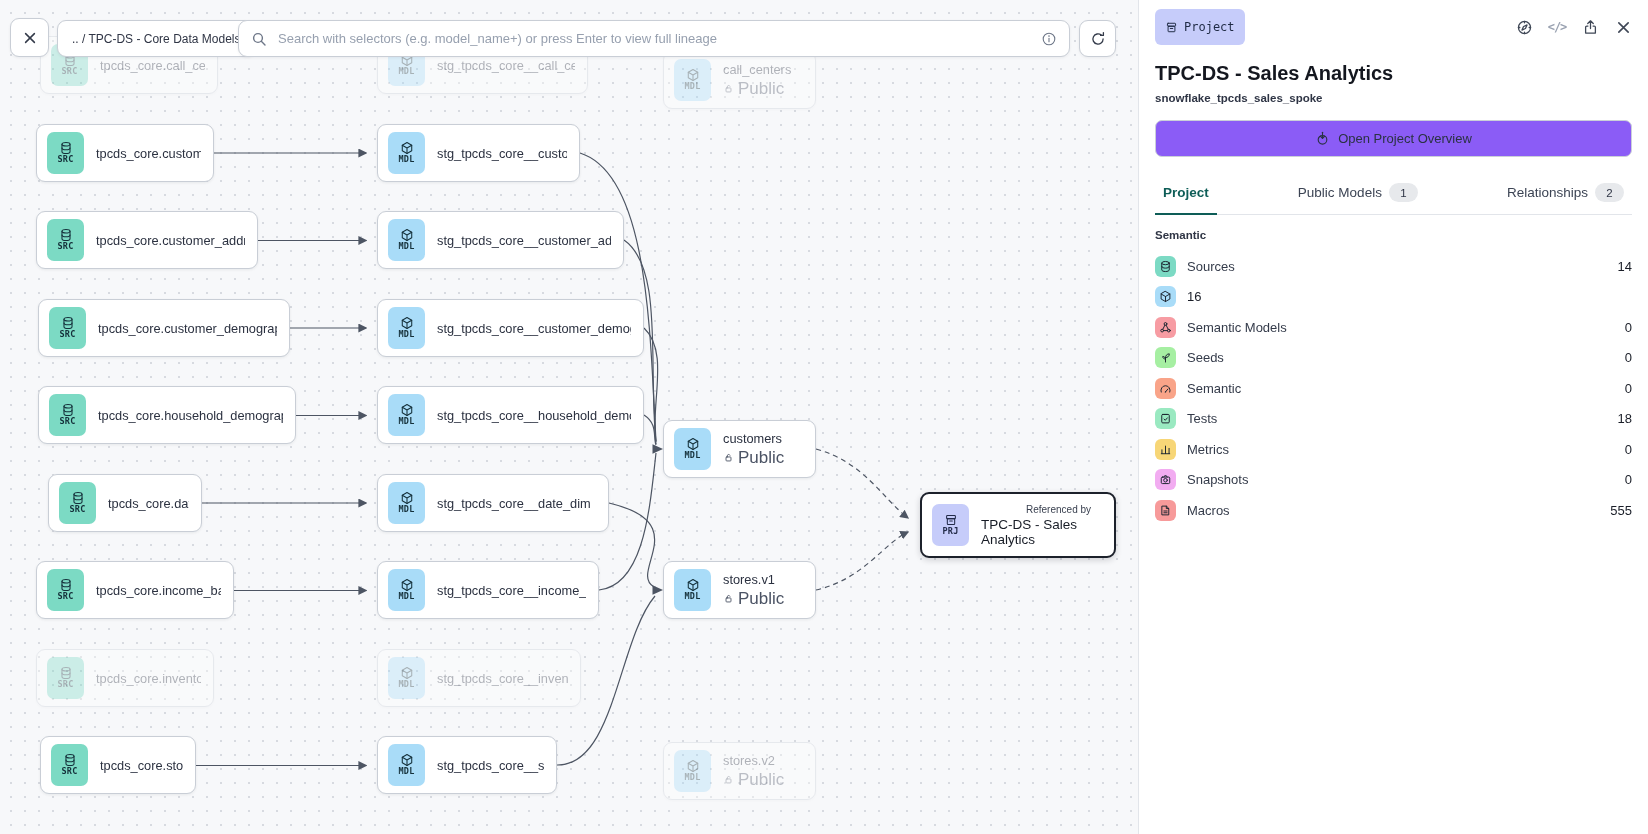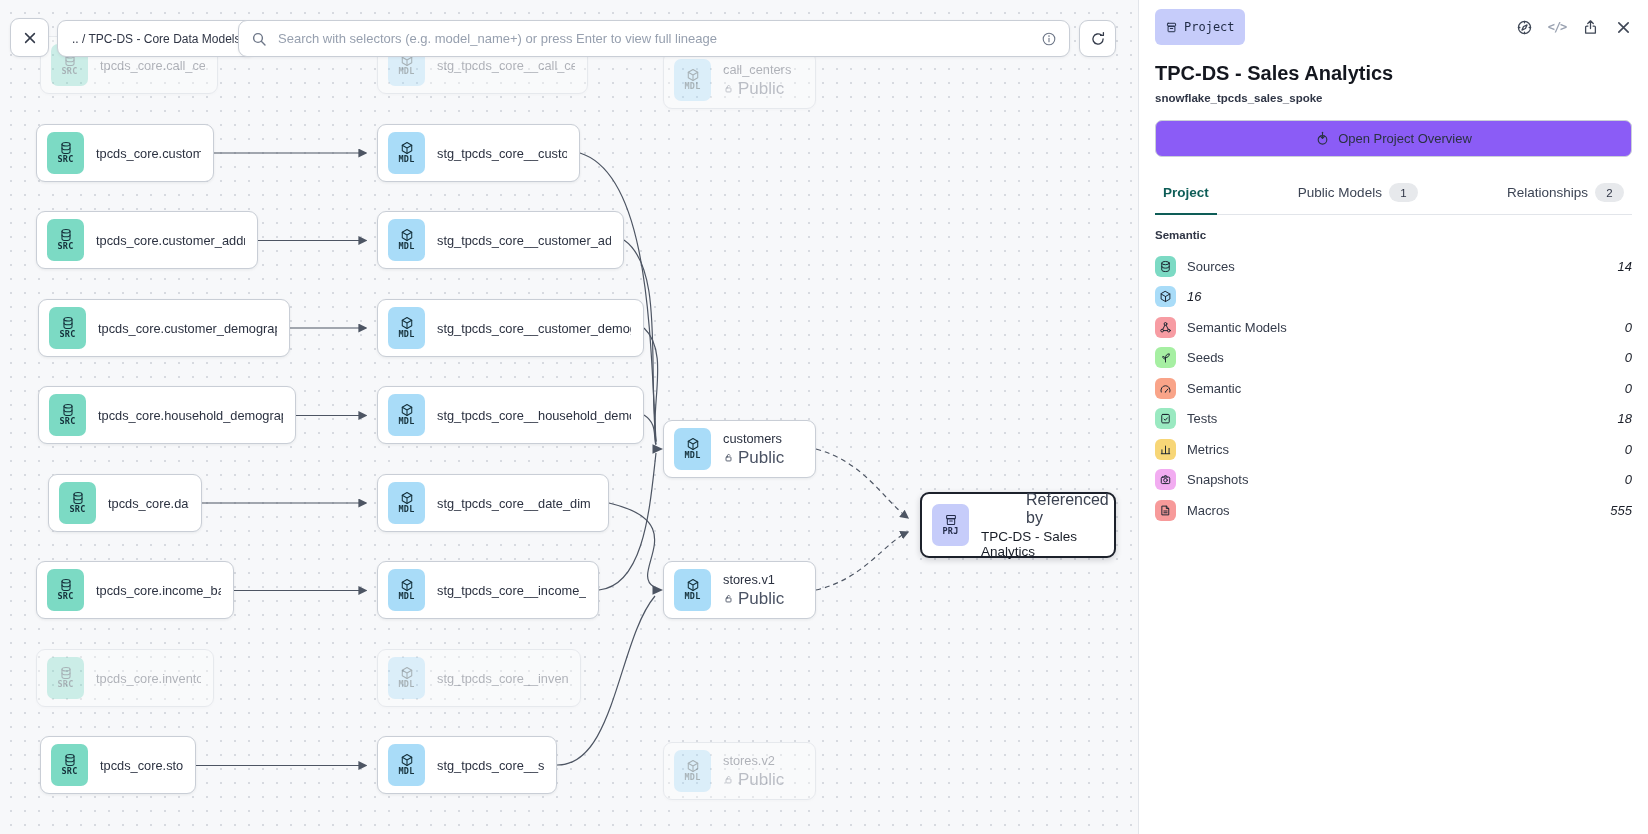--- a/index.html
+++ b/index.html
@@ -19,21 +19,21 @@
   .nicon svg{width:14px;height:14px;display:block;}
   .nicon em{font:700 8.5px "DejaVu Sans Mono",monospace;font-style:normal;letter-spacing:.2px;line-height:1.1;text-align:center;}
   .src-i{background:#7CDAC4;}
   .mdl-i{background:#A9DCF8;}
   .prj-i{background:#C6CCFA;color:#232B49;}
   .nlabel{font-size:12.8px;color:#2B3140;white-space:nowrap;overflow:hidden;}
   .ntext{display:flex;flex-direction:column;gap:2px;min-width:0;justify-content:space-between;}
   .nsub{display:flex;align-items:center;gap:4px;font-size:17px;color:#4B5364;}
   .nsub svg{width:11px;height:11px;}
   .node.prj{height:66px;border:2px solid #1C212B;box-shadow:0 2px 6px rgba(20,24,33,.18);}
-  .prj-pre{font-size:16px;color:#3A4150;padding-left:45px;}
+  .prj-pre{font-size:10px;color:#3A4150;padding-left:45px;}
   .prj-name{font-size:13.5px;color:#171C26;}
   
   #toolbar{position:absolute;left:0;top:0;width:1138px;z-index:10;}
   .tbox{position:absolute;background:#fff;border:1px solid #C9CED6;border-radius:9px;
     box-shadow:0 1px 3px rgba(20,24,33,.06);display:flex;align-items:center;box-sizing:border-box;}
   #tb-close{left:10px;top:18px;width:39px;height:39px;justify-content:center;cursor:pointer;color:#333A49;}
   #tb-crumb{left:57px;top:20px;height:37px;padding:0 14px;font-size:12px;color:#2F3545;cursor:pointer;}
   #tb-search{left:238px;top:20px;width:832px;height:37px;padding:0 12px;gap:9px;color:#6E7788;}
   #tb-search input{flex:1;border:none;outline:none;font-size:13px;color:#2F3545;
     font-family:"Liberation Sans",sans-serif;background:transparent;}
@@ -64,21 +64,21 @@
   .tab.active{color:#0E5D57;font-weight:700;border-bottom-color:#0E5D57;}
   .pill{background:#E7E9EC;color:#2F3545;border-radius:10px;min-width:21px;height:19px;
     display:inline-flex;align-items:center;justify-content:center;font-size:11.5px;padding:0 4px;}
   .res-h{margin-top:14px;font-size:11.5px;font-weight:700;color:#2F3545;}
   .rlist{margin-top:10px;}
   .rrow{display:flex;align-items:center;gap:11px;height:30.5px;cursor:pointer;}
   .ricon{flex:none;width:21px;height:21px;border-radius:6px;display:flex;align-items:center;
     justify-content:center;color:#1C2530;}
   .ricon svg{width:13px;height:13px;display:block;}
   .rlabel{flex:1;font-size:13px;color:#343B4A;}
-  .rcount{font-size:13px;color:#1A1E28;font-style:italic;}
+  .rcount{font-size:13px;color:#1A1E28;}
   .hide{position:absolute;width:0;height:0;overflow:hidden;}
 </style>
 </head>
 <body>
 
 <svg class="hide" aria-hidden="true">
   <defs>
     <g id="i-db" fill="none" stroke="currentColor" stroke-width="1.2" stroke-linecap="round" stroke-linejoin="round">
       <ellipse cx="8" cy="3.8" rx="4.6" ry="2"></ellipse>
         <path d="M3.4 3.8v8.4c0 1.1 2 2 4.6 2s4.6-.9 4.6-2V3.8"></path>

